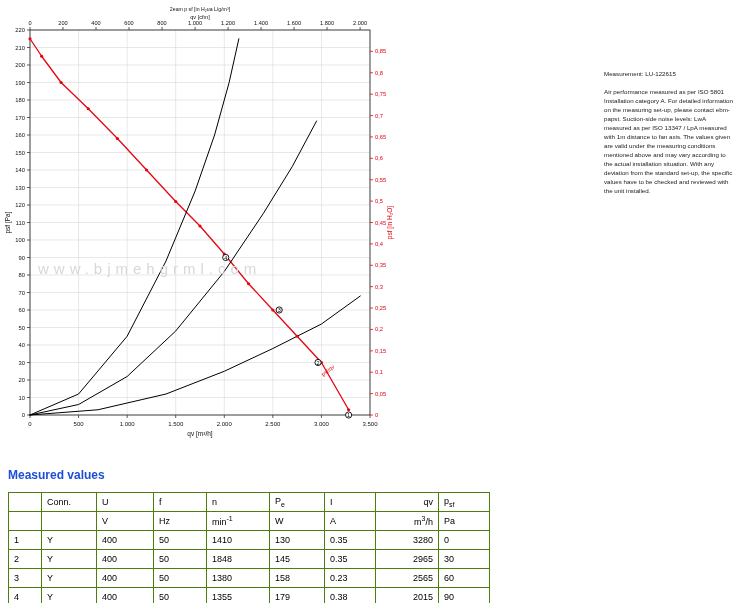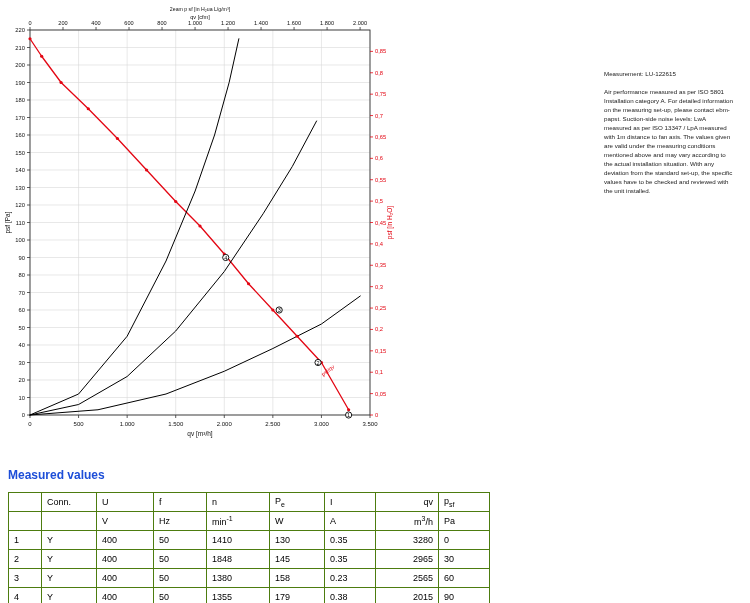--- a/index.html
+++ b/index.html
@@ -246,20 +246,21 @@
       </g>
       <g>
         <circle cx="225.74285714285716" cy="257.5" r="3.1" fill="#ffffff" stroke="#000" stroke-width="0.9"></circle>
         <text x="225.74285714285716" y="259.7" font-size="5.5" text-anchor="middle" fill="#000" font-family="&quot;Liberation Sans&quot;, sans-serif">4</text>
       </g>
       <text x="323.37142857142857" y="376.5" font-size="5.5" fill="#e30613" font-family="&quot;Liberation Sans&quot;, sans-serif" transform="rotate(-38 323.37142857142857 376.5)">psf/qv</text>
     </svg>
 </div>
 
 <div class="watermark">
+  <div class="wm-bot">www.bjmehgrml.com</div>
 </div>
 
 <div class="side-note">
   <div class="meas">Measurement: LU-122615</div>
   <div>Air performance measured as per ISO 5801 Installation category A. For detailed information on the measuring set-up, please contact ebm-papst. Suction-side noise levels: LwA measured as per ISO 13347 / LpA measured with 1m distance to fan axis. The values given are valid under the measuring conditions mentioned above and may vary according to the actual installation situation. With any deviation from the standard set-up, the specific values have to be checked and reviewed with the unit installed.</div>
 </div>
 
 <div class="mv-title">Measured values</div>
 <table class="mv">
   <tbody id="mv-body">

